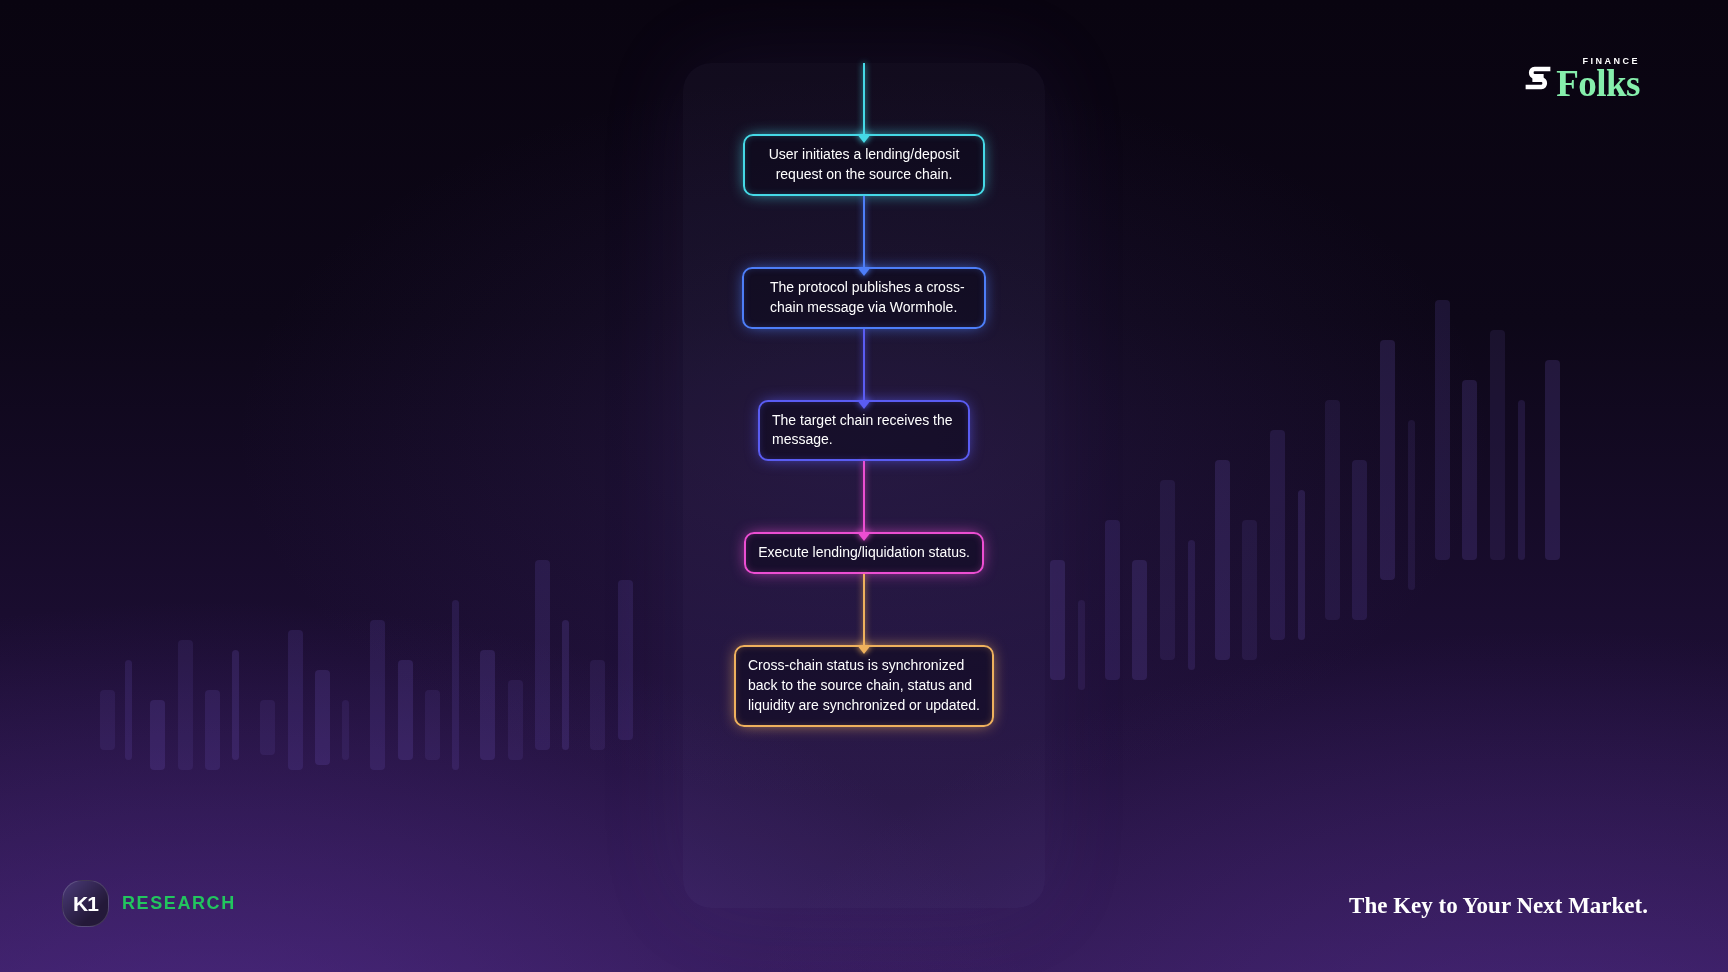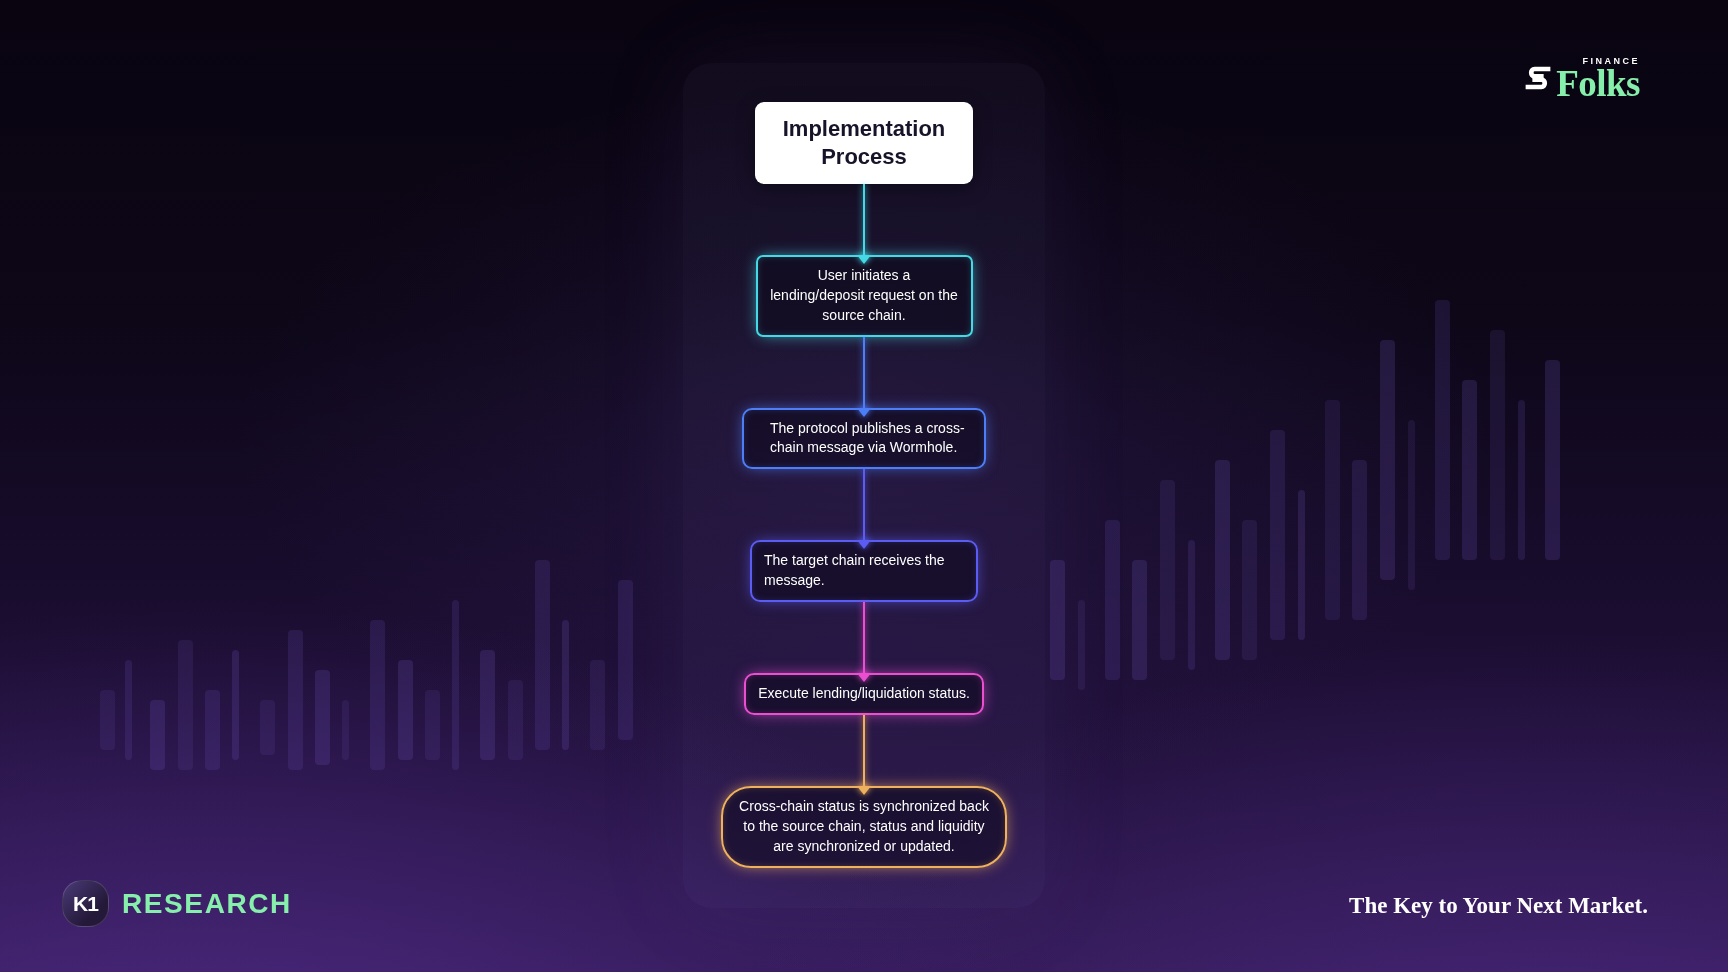--- a/index.html
+++ b/index.html
@@ -52,36 +52,36 @@
     border-top: 9px solid var(--c);
   }
   .step-box {
     background: rgba(13,9,28,0.55);
     border: 2px solid var(--c);
     border-radius: 10px;
     padding: 9px 12px;
     color: #ffffff; font-size: 14px; line-height: 1.42;
     box-shadow: 0 0 16px -4px var(--c), inset 0 0 12px -7px var(--c);
   }
-  .step-1 { width: 217px; text-align: center; border-radius: 7px; }
+  .step-1 { width: 242px; text-align: center; }
   .step-2 { width: 244px; text-align: left; padding-left: 26px; }
-  .step-3 { width: 228px; text-align: left; }
+  .step-3 { width: 212px; text-align: left; }
   .step-4 { width: auto; text-align: center; white-space: nowrap; }
-  .step-5 { width: 286px; text-align: center; border-radius: 30px; }
+  .step-5 { width: 260px; text-align: left; }
 
   
   .research { position: absolute; left: 62px; top: 880px; display: flex; align-items: center; gap: 13px; }
   .research-mark {
     width: 47px; height: 47px; border-radius: 20px;
     background: linear-gradient(135deg, #4a3a78 0%, #241939 70%);
     border: 1px solid rgba(255,255,255,0.14);
     display: flex; align-items: center; justify-content: center;
     color: #ffffff; font-size: 21px; font-weight: 800; letter-spacing: -1px;
   }
-  .research-label { color: #86efac; font-size: 28px; font-weight: 700; letter-spacing: 1.6px; }
+  .research-label { color: #22c55e; font-size: 18px; font-weight: 700; letter-spacing: 1.6px; }
   .tagline {
     position: absolute; right: 80px; top: 893px;
     color: #ffffff; font-size: 23px; font-weight: 700; font-family: Liberation Serif, serif;
   }
 </style>
 </head>
 <body>
 
 <div class="stage">
   <div class="bg"></div>
@@ -132,23 +132,20 @@
       <path d="M27 8 H13 c-4 0 -4 6.5 0 6.5 h8" stroke="#ffffff" stroke-width="4.2" fill="none"></path>
       <path d="M5 24 h14 c4 0 4 -6.5 0 -6.5 h-8" stroke="#ffffff" stroke-width="4.2" fill="none"></path>
     </svg>
     <div class="folks-word">
       <span class="folks-sub">FINANCE</span>
       <span class="folks-name">Folks</span>
     </div>
   </header>
 
   <main class="panel">
-    <div class="title-box">
-      <span>Implementation Process</span>
-    </div>
     <div class="steps" id="steps">
         <div class="arrow" style="--c: #45d9e6;"></div>
         <div class="step-box step-1" style="--c: #45d9e6;"><span>User initiates a lending/deposit request on the source chain.</span></div>
         <div class="arrow" style="--c: #4d7ef8;"></div>
         <div class="step-box step-2" style="--c: #4d7ef8;"><span>The protocol publishes a cross-chain message via Wormhole.</span></div>
         <div class="arrow" style="--c: #5a5cf2;"></div>
         <div class="step-box step-3" style="--c: #5a5cf2;"><span>The target chain receives the message.</span></div>
         <div class="arrow" style="--c: #ec4ed2;"></div>
         <div class="step-box step-4" style="--c: #ec4ed2;"><span>Execute lending/liquidation status.</span></div>
         <div class="arrow" style="--c: #efb15d;"></div>

